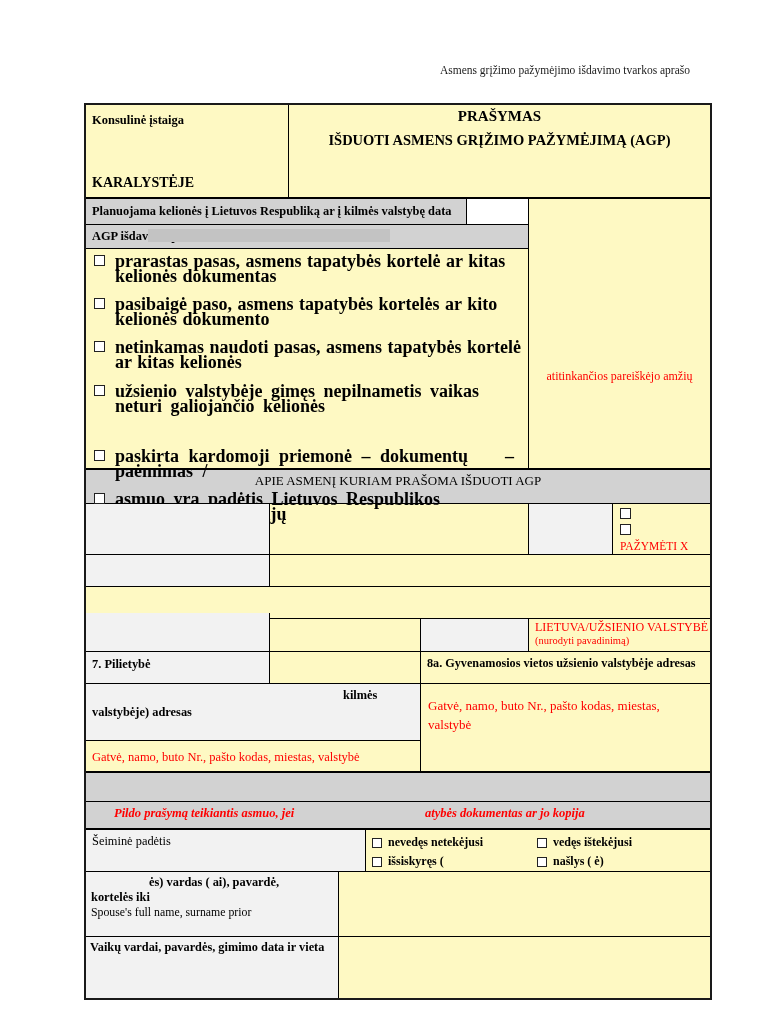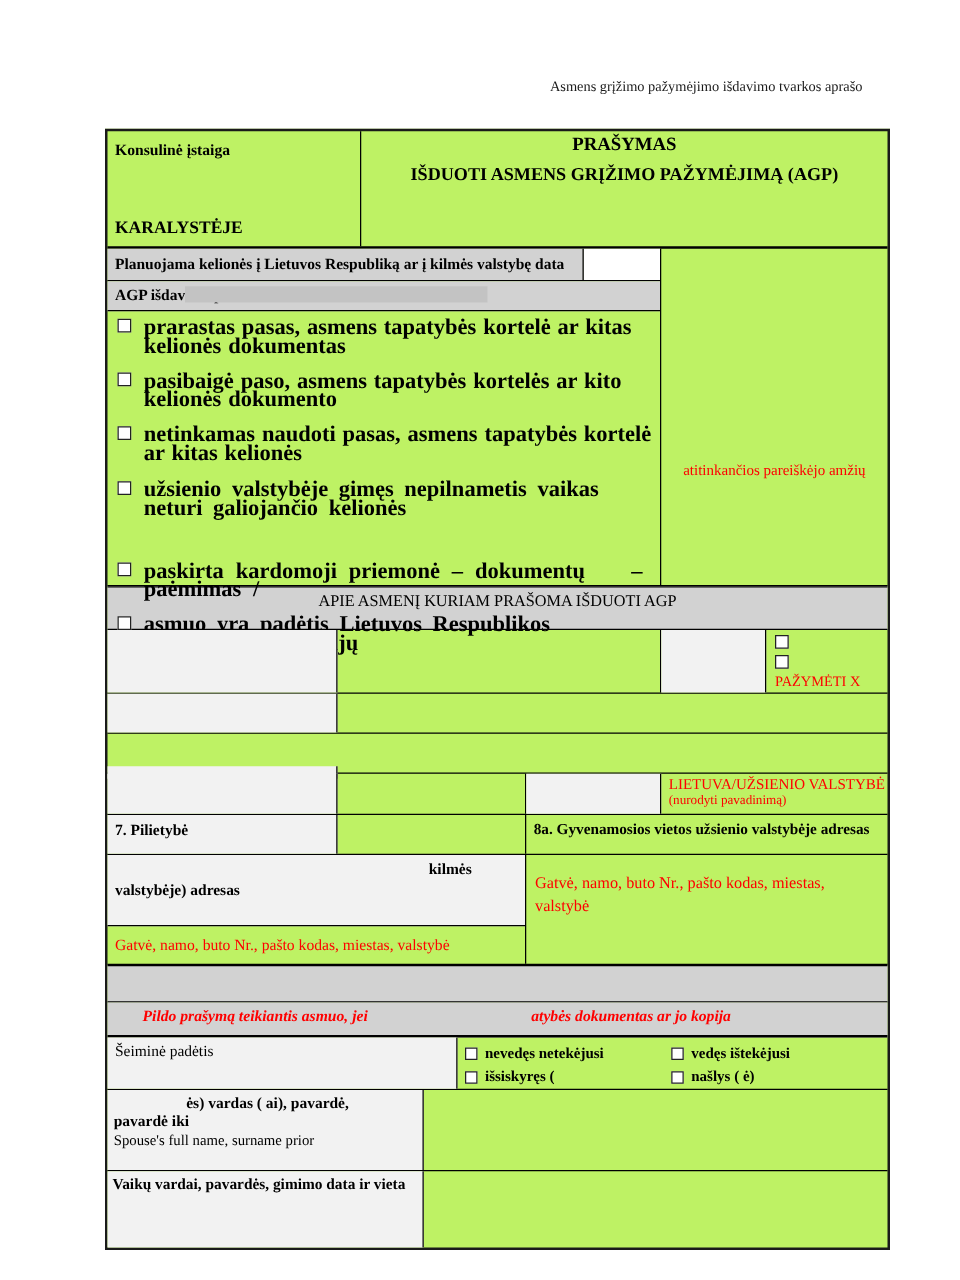--- a/index.html
+++ b/index.html
@@ -2,21 +2,21 @@
 <html><head>
 <meta charset="utf-8">
 <style>
   * { margin:0; padding:0; box-sizing:border-box; }
   body { background:#ffffff; font-family:"Liberation Serif", serif; }
   .page { position:relative; width:768px; height:1024px; background:#ffffff; overflow:hidden; }
 
   .top-note { position:absolute; top:64px; right:78px; font-size:11.5px; color:#1a1a1a; }
 
   .form-table { position:absolute; left:84px; top:103px; width:628px; height:897px;
-                border:2px solid #1a1a1a; background:#bef264; }
+                border:2px solid #1a1a1a; background:#fef9c3; }
   .row { display:flex; width:100%; border-bottom:1px solid #000; }
   .row:last-child { border-bottom:none; }
   .cell { border-right:1px solid #000; position:relative; }
   .cell:last-child { border-right:none; }
 
   .gray  { background:#d2d2d2; }
   .lgray { background:#f2f2f2; }
   .red   { color:#fe0000; }
 
   
@@ -271,21 +271,21 @@
             <span class="cb"></span>
             <span>našlys ( ė)</span>
           </span>
         </div>
       </div>
     </div>
 
     <div class="row r15">
       <div class="cell c1 lgray">
         <div class="spouse-l1">ės) vardas ( ai), pavardė,</div>
-        <div class="spouse-l2">pavardė iki</div>
+        <div class="spouse-l2">kortelės iki</div>
         <div class="spouse-l3">Spouse's full name, surname prior</div>
       </div>
       <div class="cell c2"></div>
     </div>
 
     <div class="row r16">
       <div class="cell c1 lgray">Vaikų vardai, pavardės, gimimo data ir vieta</div>
       <div class="cell c2"></div>
     </div>
 

